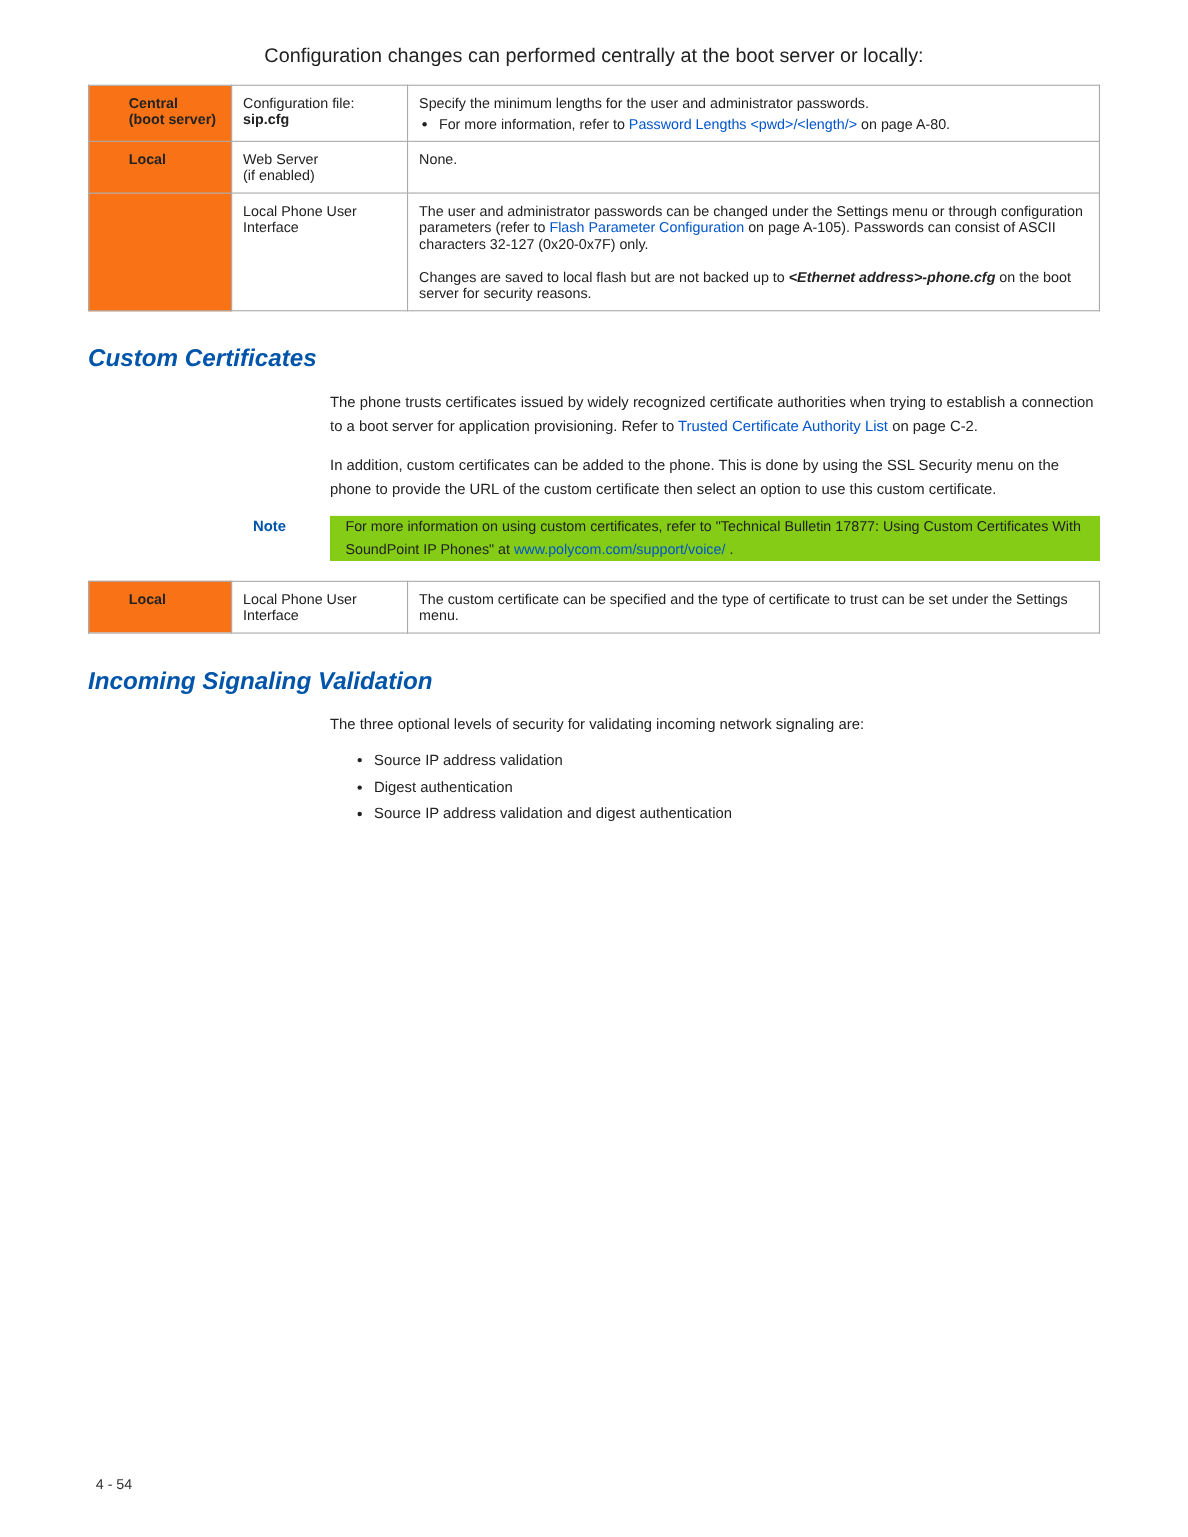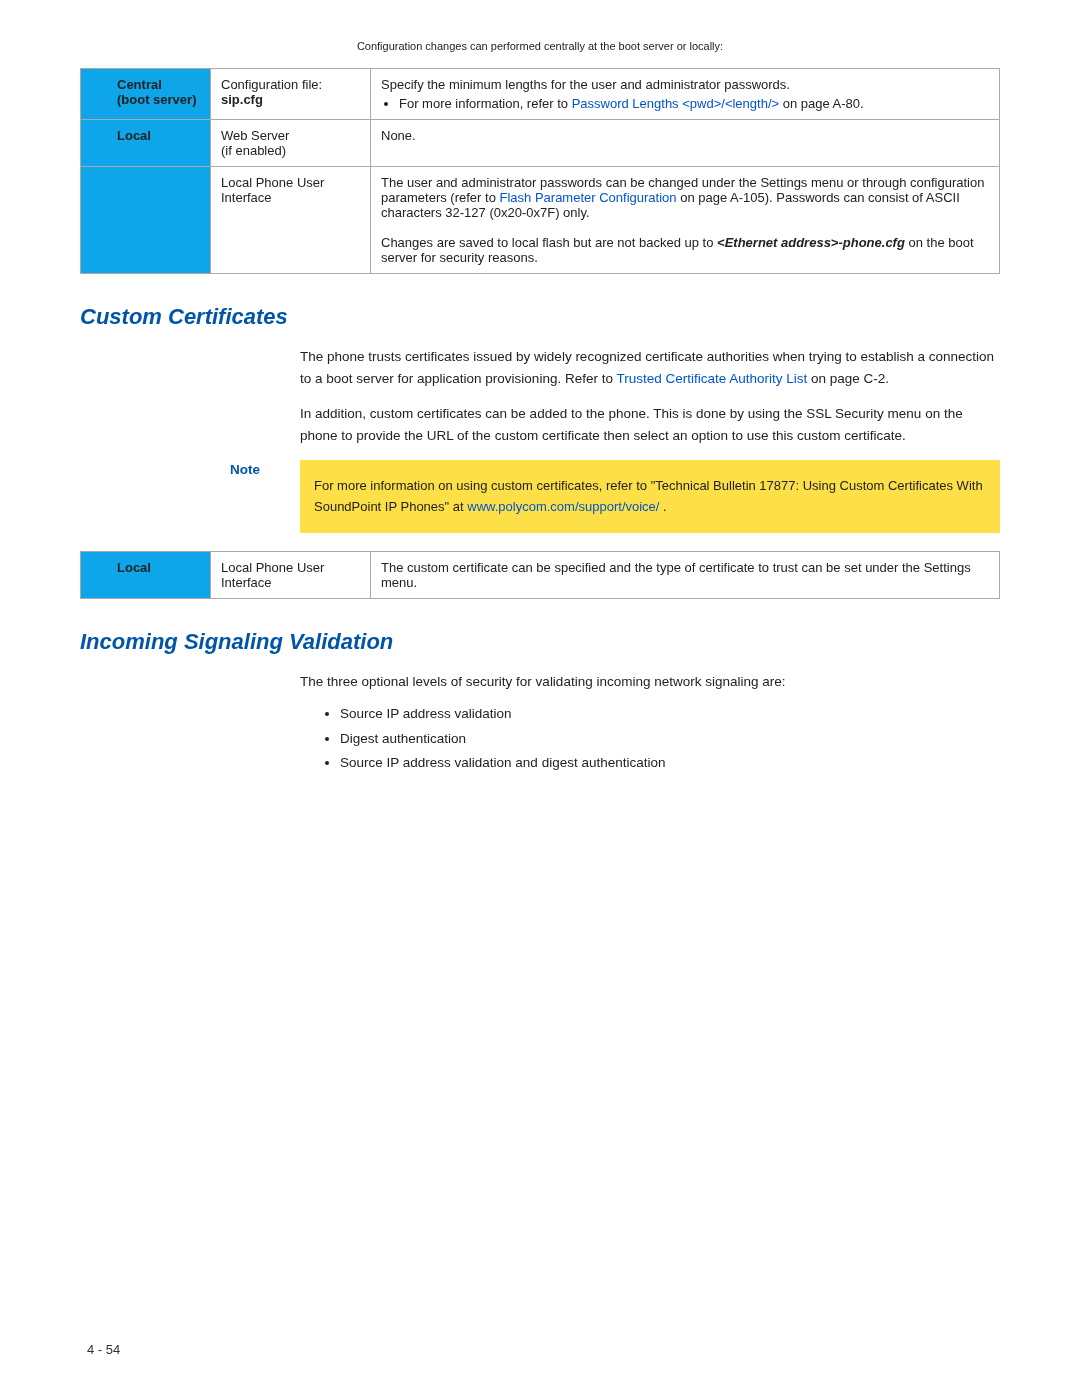--- a/index.html
+++ b/index.html
@@ -40,21 +40,21 @@
       font-family: Arial, Helvetica, sans-serif;
       font-size: 22px;
       font-weight: bold;
       color: #0055aa;
       font-style: italic;
       margin-bottom: 16px;
     }
 
     .intro-line {
       font-family: Arial, Helvetica, sans-serif;
-      font-size: 11px;
+      font-size: 18px;
       text-align: center;
       margin-bottom: 16px;
       color: #222;
     }
 
     table.config-table {
       width: 100%;
       border-collapse: collapse;
       margin-bottom: 30px;
       font-family: Arial, Helvetica, sans-serif;
@@ -63,21 +63,21 @@
 
     table.config-table td {
       border: 1px solid #aaaaaa;
       padding: 8px 10px;
       vertical-align: top;
     }
 
     table.config-table td.col-label {
       font-weight: normal;
       width: 130px;
-      background: #0ea5e9;
+      background: #f97316;
       padding-left: 36px;
     }
 
     table.config-table td.col-config {
       width: 160px;
     }
 
     table.config-table td.col-desc {
       width: auto;
     }
@@ -96,22 +96,22 @@
     .note-label {
       font-family: Arial, Helvetica, sans-serif;
       font-size: 13.5px;
       font-weight: bold;
       color: #0055aa;
       min-width: 70px;
       padding-top: 2px;
     }
 
     .note-content {
-      background: #fde047;
-      padding: 16px 14px;
+      background: #84cc16;
+      padding: 0 14px;
       font-family: Arial, Helvetica, sans-serif;
       font-size: 13px;
       line-height: 1.55;
       color: #222;
       flex: 1;
     }
 
     .config-local-line {
       font-family: Arial, Helvetica, sans-serif;
       font-size: 13.5px;

